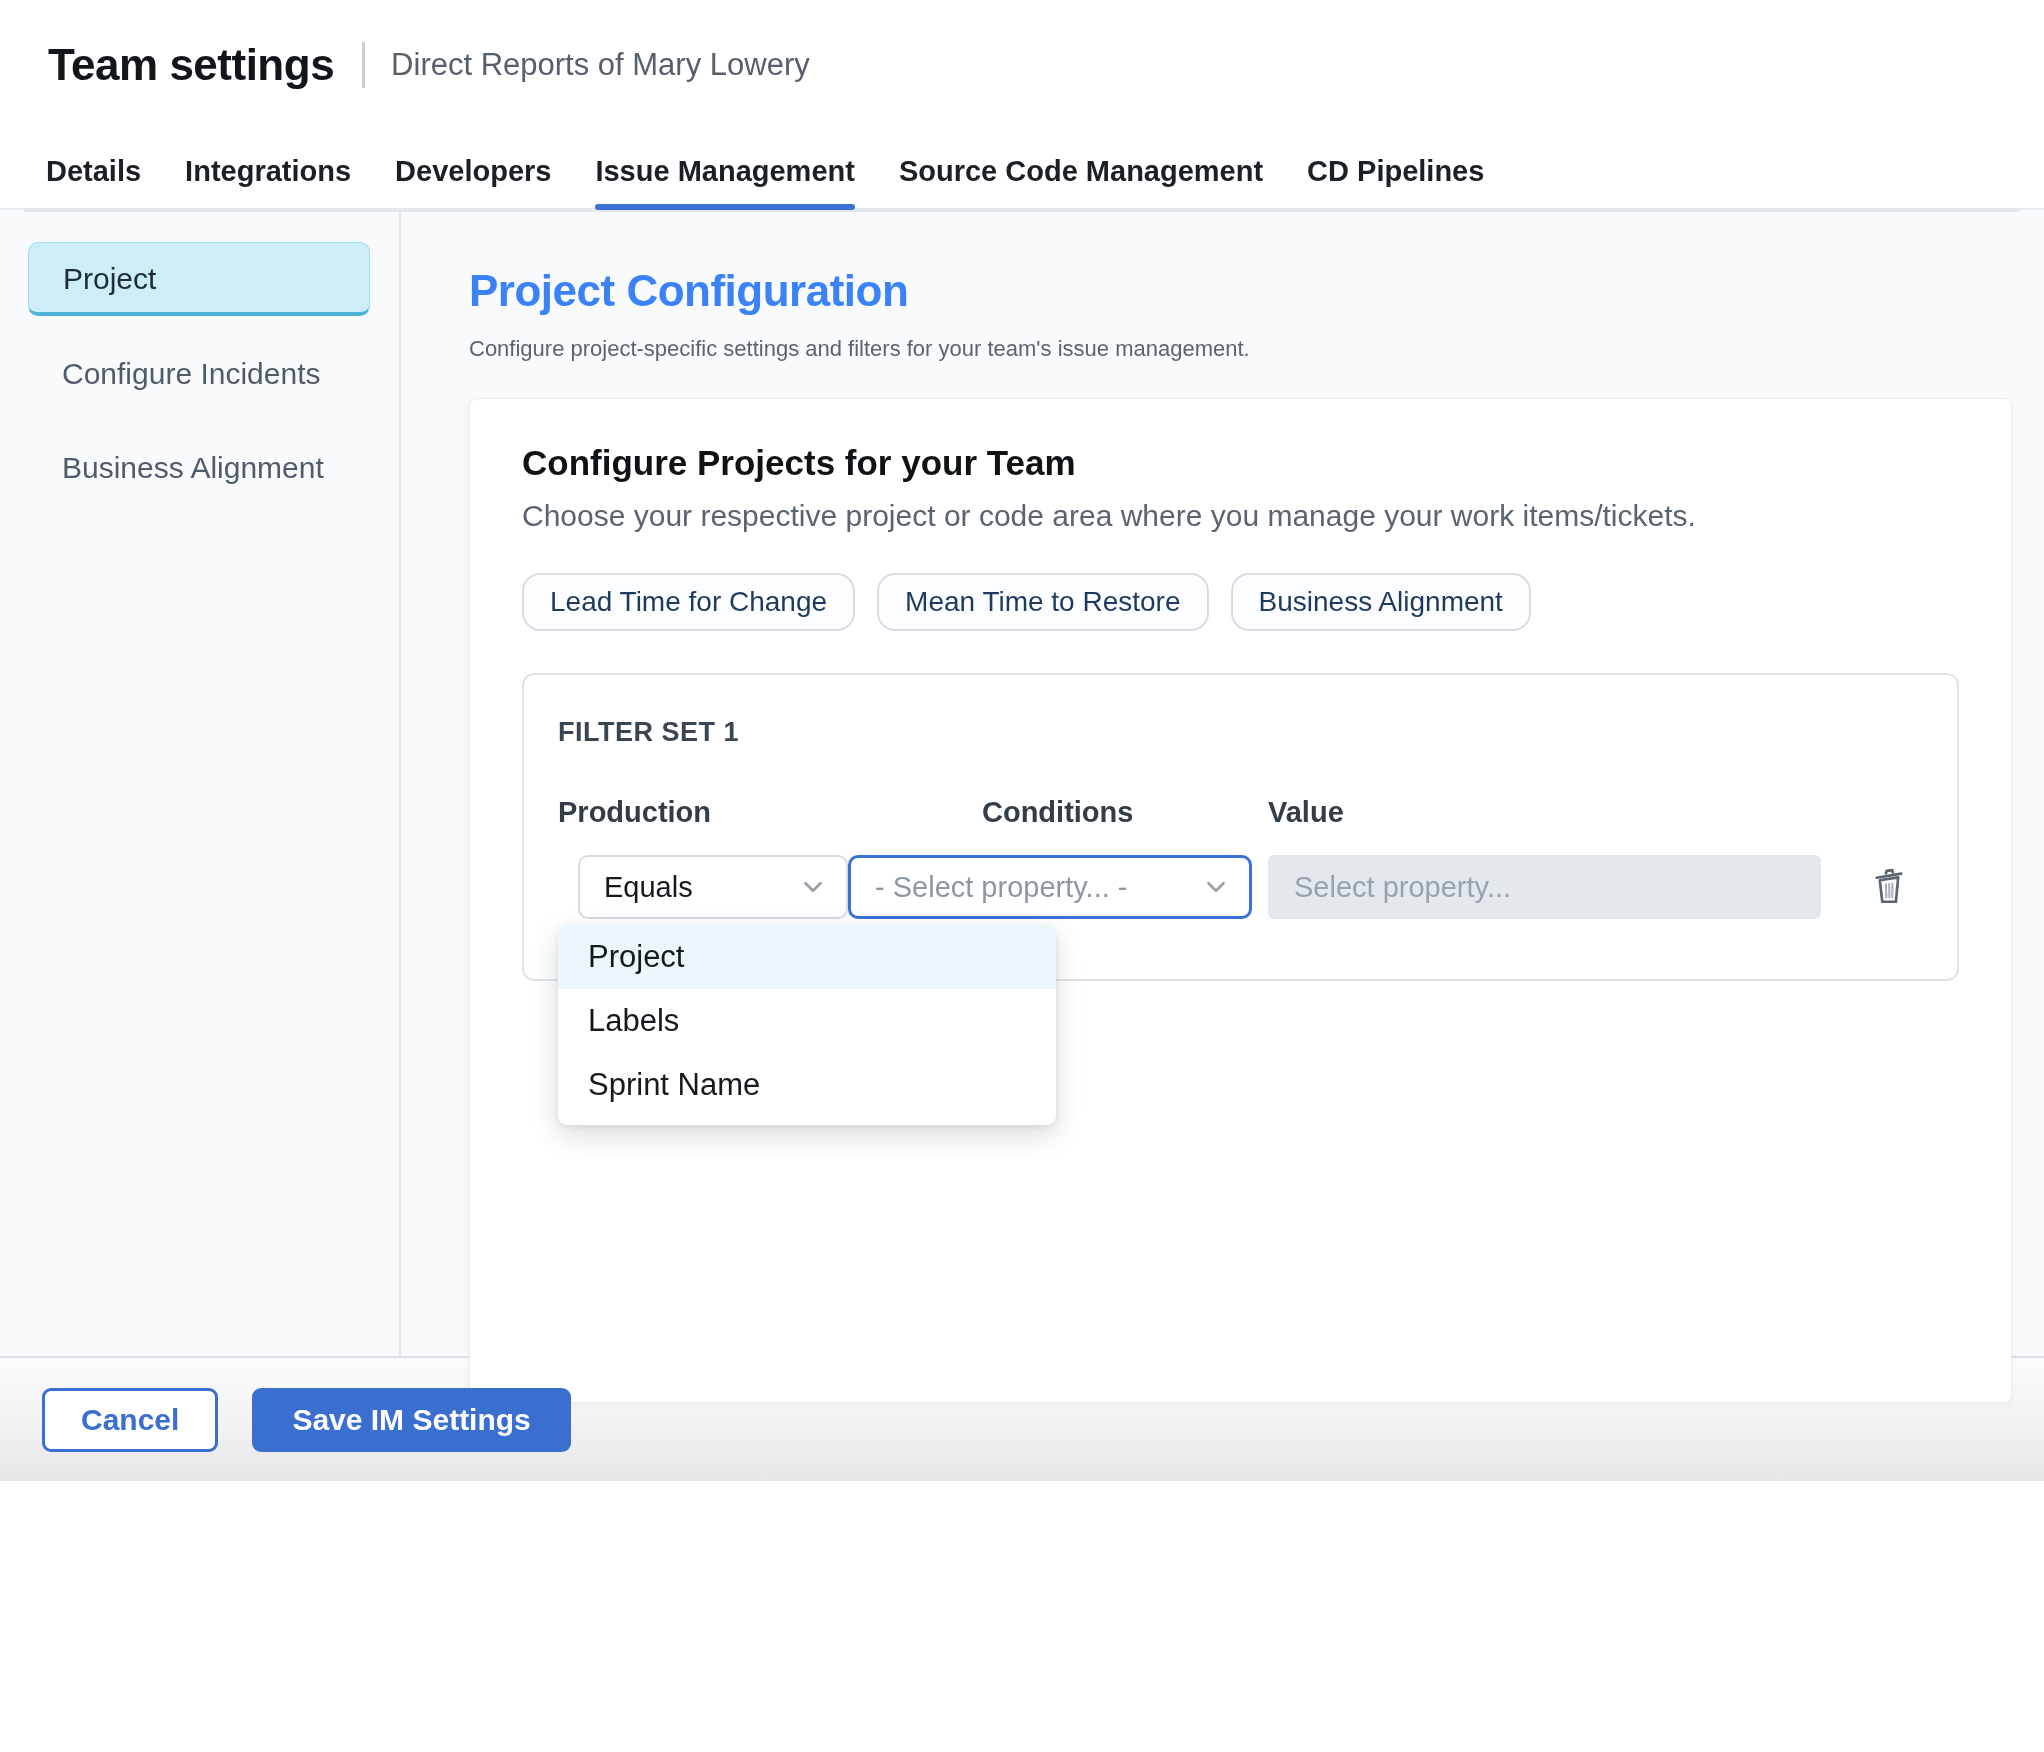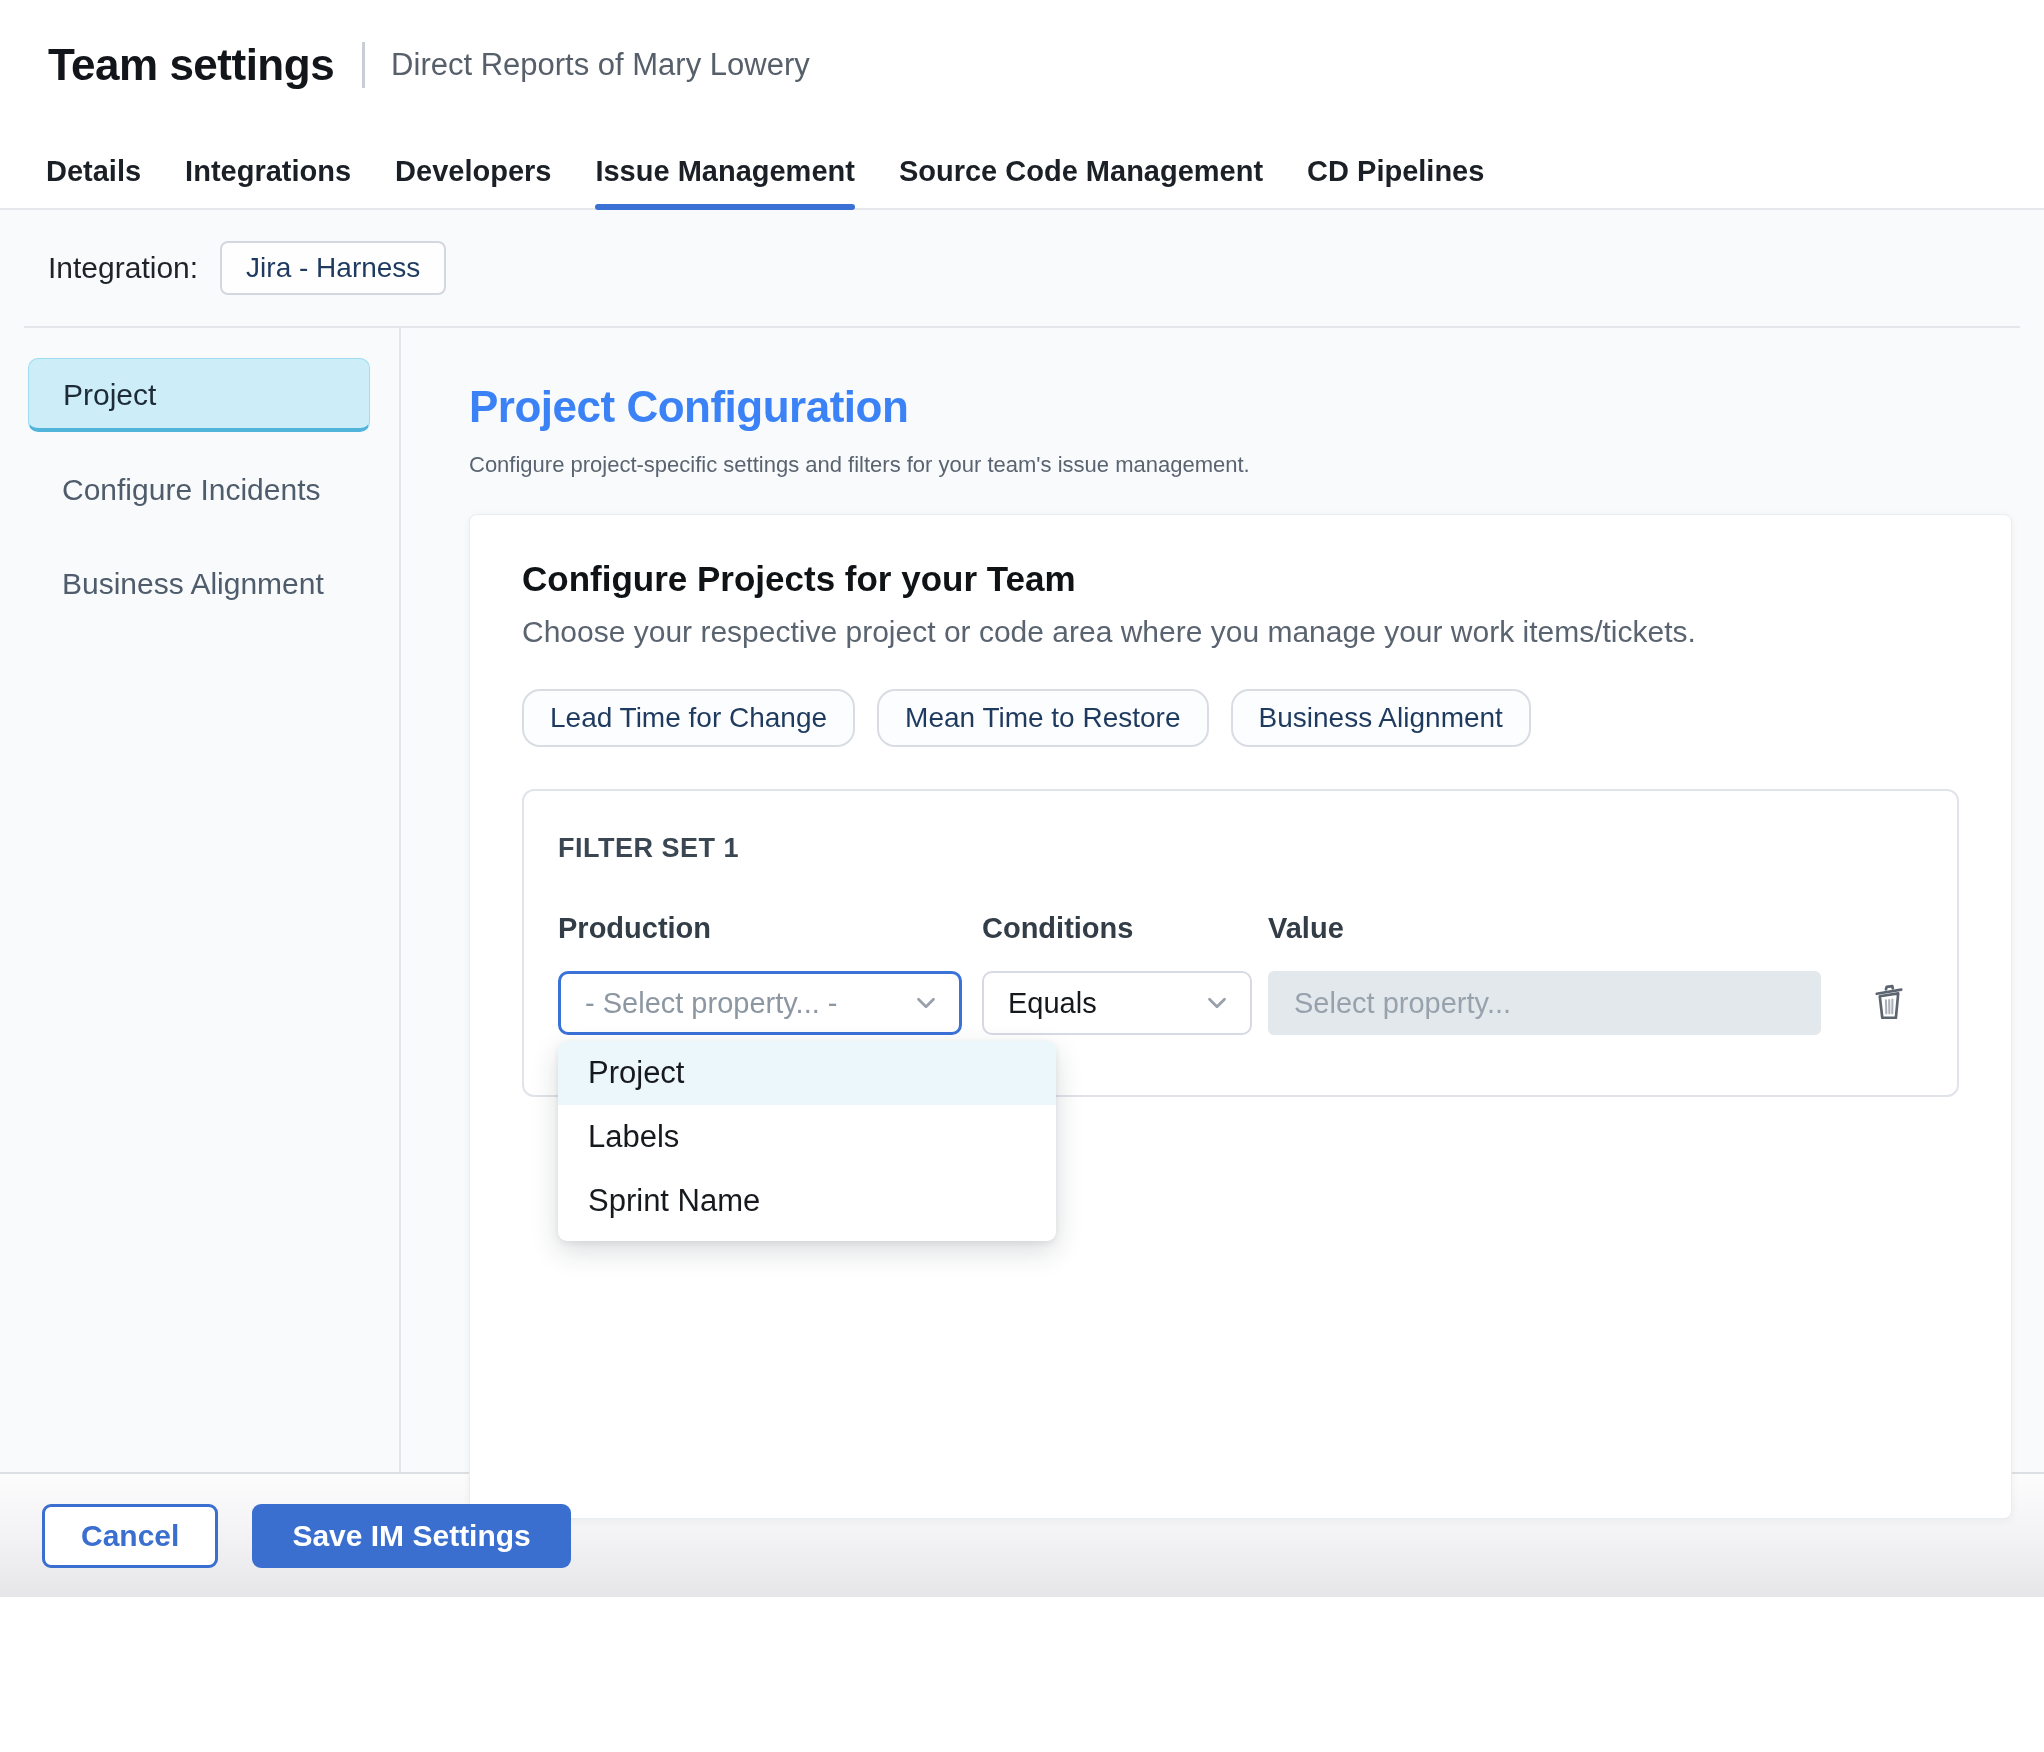--- a/index.html
+++ b/index.html
@@ -114,24 +114,20 @@
   <div class="tab">Details</div>
   <div class="tab">Integrations</div>
   <div class="tab">Developers</div>
   <div class="tab active">Issue Management</div>
   <div class="tab">Source Code Management</div>
   <div class="tab">CD Pipelines</div>
 </div>
 
 <div class="surface">
 
-  <div class="integration-row">
-    <span class="integration-label">Integration:</span>
-    <span class="integration-chip">Jira - Harness</span>
-  </div>
   <div class="hr-divider"></div>
 
   <div class="body-wrap">
 
     <div class="sidebar">
       <div class="side-item selected">Project</div>
       <div class="side-item">Configure Incidents</div>
       <div class="side-item">Business Alignment</div>
     </div>
 
@@ -152,31 +148,31 @@
         <div class="filterset">
           <div class="fs-title">FILTER SET 1</div>
 
           <div class="fs-headers">
             <div class="hdr col-props">Production</div>
             <div class="hdr col-cond">Conditions</div>
             <div class="hdr col-val">Value</div>
           </div>
 
           <div class="controls-row">
-            <div class="select select-props col-props">
-              <span class="ph">- Select property... -</span>
+            <div class="select select-cond col-cond">
+              <span class="val">Equals</span>
               <span class="chev">
                 <svg width="30" height="30" viewBox="0 0 24 24" fill="none" stroke="#98a1ab" stroke-width="2.2" stroke-linecap="round" stroke-linejoin="round">
                     <polyline points="6 9 12 15 18 9"></polyline>
                   </svg>
               </span>
             </div>
 
-            <div class="select select-cond col-cond">
-              <span class="val">Equals</span>
+            <div class="select select-props col-props">
+              <span class="ph">- Select property... -</span>
               <span class="chev">
                 <svg width="30" height="30" viewBox="0 0 24 24" fill="none" stroke="#98a1ab" stroke-width="2.2" stroke-linecap="round" stroke-linejoin="round">
                     <polyline points="6 9 12 15 18 9"></polyline>
                   </svg>
               </span>
             </div>
 
             <div class="col-val">
               <input class="value-input" type="text" disabled="" placeholder="Select property..." style="">
             </div>

